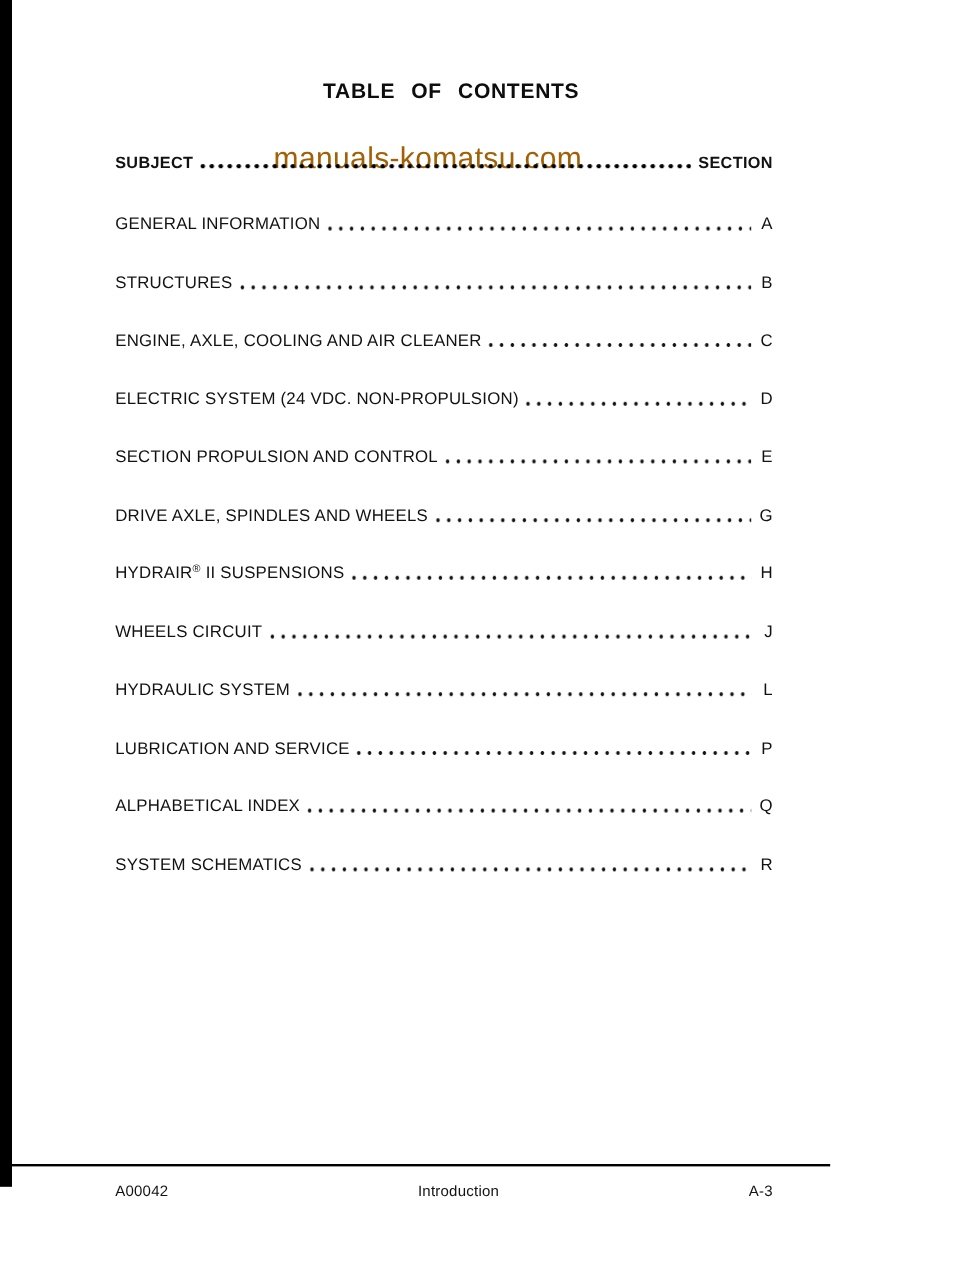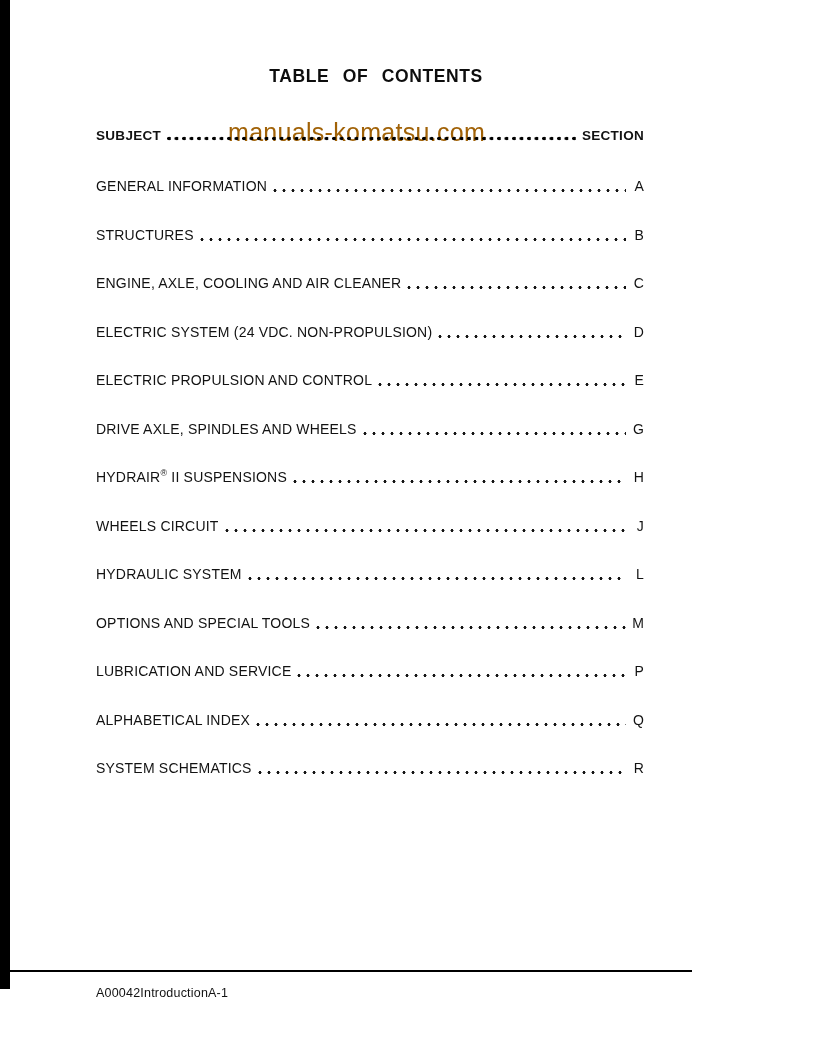--- a/index.html
+++ b/index.html
@@ -87,21 +87,21 @@
   .footer-rule {
     position: absolute;
     top: 970px; left: 0; right: 0;
     height: 2px;
     background: #000000;
   }
   .footer {
     position: absolute;
     top: 986px; left: 96px; right: 48px;
     display: flex;
-    justify-content: flex-start;
+    justify-content: space-between;
     align-items: baseline;
     font-size: 12.5px;
     letter-spacing: 0.2px;
   }
   .footer .center { text-align: center; }
 </style>
 </head>
 <body>
 
 <div class="page">
@@ -133,21 +133,21 @@
         <span class="toc-label">ENGINE, AXLE, COOLING AND AIR CLEANER</span>
         <span class="leader"></span>
         <span class="section-letter">C</span>
       </div>
       <div class="toc-row">
         <span class="toc-label">ELECTRIC SYSTEM (24 VDC. NON-PROPULSION)</span>
         <span class="leader"></span>
         <span class="section-letter">D</span>
       </div>
       <div class="toc-row">
-        <span class="toc-label">ELECTRIC PROPULSION AND CONTROL</span>
+        <span class="toc-label">SECTION PROPULSION AND CONTROL</span>
         <span class="leader"></span>
         <span class="section-letter">E</span>
       </div>
       <div class="toc-row">
         <span class="toc-label">DRIVE AXLE, SPINDLES AND WHEELS</span>
         <span class="leader"></span>
         <span class="section-letter">G</span>
       </div>
       <div class="toc-row">
         <span class="toc-label">HYDRAIR<sup>®</sup> II SUSPENSIONS</span>
@@ -158,25 +158,20 @@
         <span class="toc-label">WHEELS CIRCUIT</span>
         <span class="leader"></span>
         <span class="section-letter">J</span>
       </div>
       <div class="toc-row">
         <span class="toc-label">HYDRAULIC SYSTEM</span>
         <span class="leader"></span>
         <span class="section-letter">L</span>
       </div>
       <div class="toc-row">
-        <span class="toc-label">OPTIONS AND SPECIAL TOOLS</span>
-        <span class="leader"></span>
-        <span class="section-letter">M</span>
-      </div>
-      <div class="toc-row">
         <span class="toc-label">LUBRICATION AND SERVICE</span>
         <span class="leader"></span>
         <span class="section-letter">P</span>
       </div>
       <div class="toc-row">
         <span class="toc-label">ALPHABETICAL INDEX</span>
         <span class="leader"></span>
         <span class="section-letter">Q</span>
       </div>
       <div class="toc-row">
@@ -184,16 +179,16 @@
         <span class="leader"></span>
         <span class="section-letter">R</span>
       </div>
     </div>
 
   <div class="footer-rule"></div>
 
   <div class="footer">
     <span>A00042</span>
     <span class="center">Introduction</span>
-    <span>A-1</span>
+    <span>A-3</span>
   </div>
 
 </div>
 
 </body></html>

